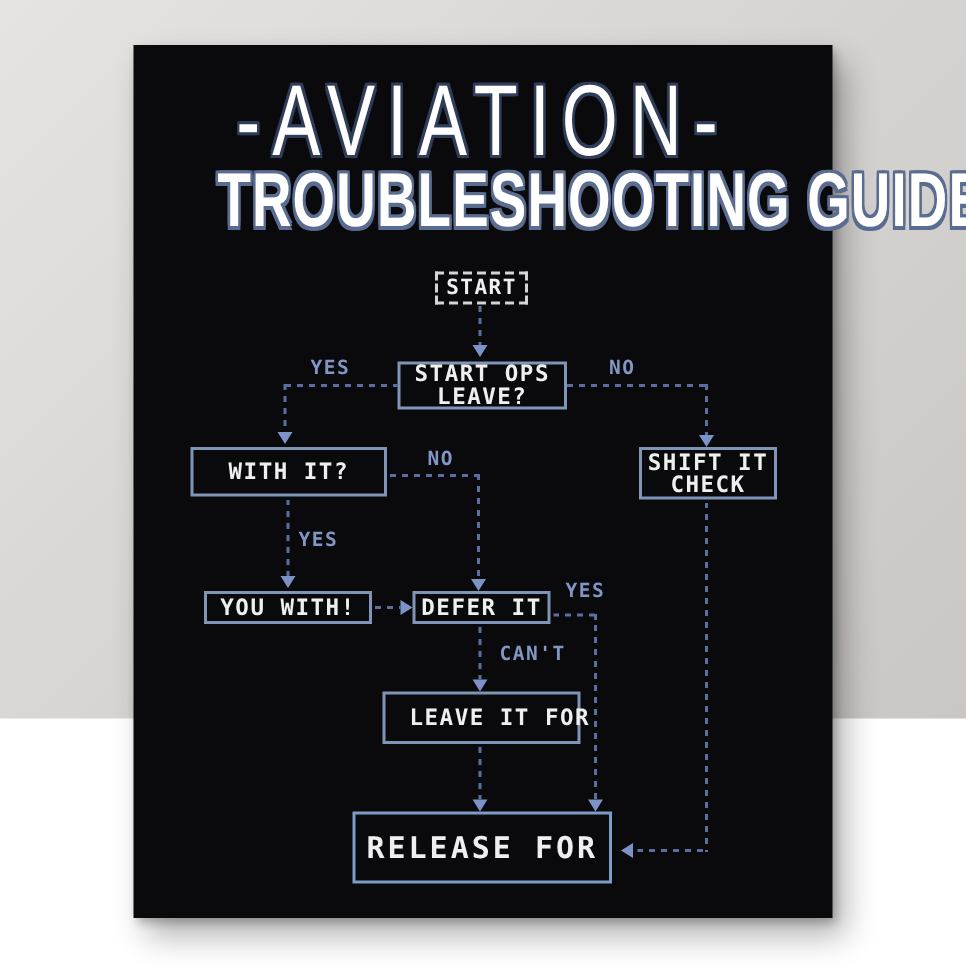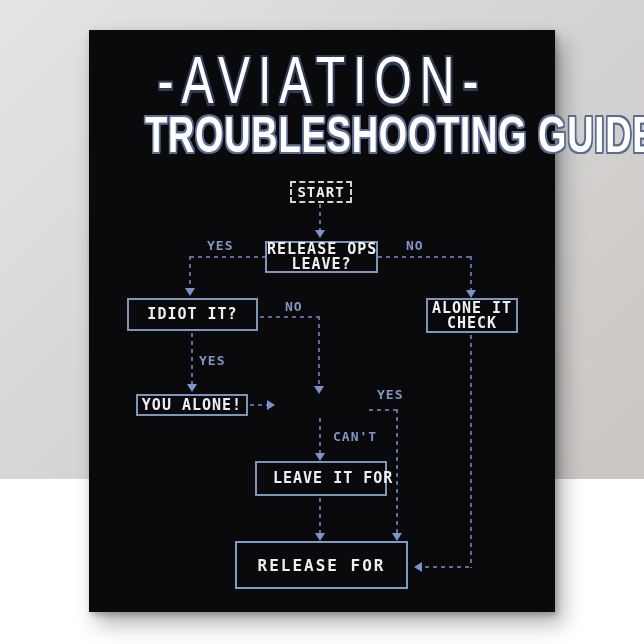--- a/index.html
+++ b/index.html
@@ -69,21 +69,21 @@
     display: flex; flex-direction: column; justify-content: center;
   }
   .node-start    { left: 201px; top: 151px; width: 62px;  height: 22px; border: 2px dashed var(--start-border); font-size: 14px; }
   .node-failed   { left: 176px; top: 211px; width: 113px; height: 32px; }
   .node-mess     { left: 38px;  top: 268px; width: 131px; height: 33px; }
   .node-leave    { left: 337px; top: 268px; width: 92px;  height: 35px; }
   .node-idiot    { left: 47px;  top: 364px; width: 112px; height: 22px; }
   .node-defer    { left: 186px; top: 364px; width: 92px;  height: 22px; }
   .node-shift    { left: 166px; top: 431px; width: 132px; height: 35px; padding-left: 16px; }
   .node-release  { left: 146px; top: 511px; width: 173px; height: 48px;
-                   border-color: var(--release-border); font-size: 16px; line-height: 21px; letter-spacing: 2px; }
+                   border-color: var(--release-border); font-size: 20px; line-height: 21px; letter-spacing: 2px; }
 
   
   .hl { position: absolute; height: 2px;
         background: repeating-linear-gradient(90deg, var(--line) 0 4px, transparent 4px 8px); }
   .vl { position: absolute; width: 2px;
         background: repeating-linear-gradient(180deg, var(--line) 0 4px, transparent 4px 8px); }
   .ar { position: absolute; width: 0; height: 0; }
   .ar-down  { border-left: 5px solid transparent; border-right: 5px solid transparent; border-top: 8px solid var(--arrow); }
   .ar-right { border-top: 5px solid transparent; border-bottom: 5px solid transparent; border-left: 8px solid var(--arrow); }
   .ar-left  { border-top: 5px solid transparent; border-bottom: 5px solid transparent; border-right: 8px solid var(--arrow); }
@@ -100,37 +100,40 @@
   <div class="poster">
 
     <div class="title">-AVIATION-</div>
     <div class="subtitle">TROUBLESHOOTING GUIDE</div>
 
     <div class="node node-start">
       <span>START</span>
     </div>
 
     <div class="node node-failed">
-      <span>RELEASE OPS</span>
+      <span>START OPS</span>
       <span>LEAVE?</span>
     </div>
 
     <div class="node node-mess">
-      <span>IDIOT IT?</span>
+      <span>WITH IT?</span>
     </div>
 
     <div class="node node-leave">
-      <span>ALONE IT</span>
+      <span>SHIFT IT</span>
       <span>CHECK</span>
     </div>
 
     <div class="node node-idiot">
-      <span>YOU ALONE!</span>
+      <span>YOU WITH!</span>
     </div>
 
+    <div class="node node-defer">
+      <span>DEFER IT</span>
+    </div>
 
     <div class="node node-shift">
       <span>LEAVE IT FOR</span>
     </div>
 
     <div class="node node-release">
       <span>RELEASE FOR</span>
     </div>
 
     <div class="vl" style="left:230px; top:174px; height:26px;"></div>

